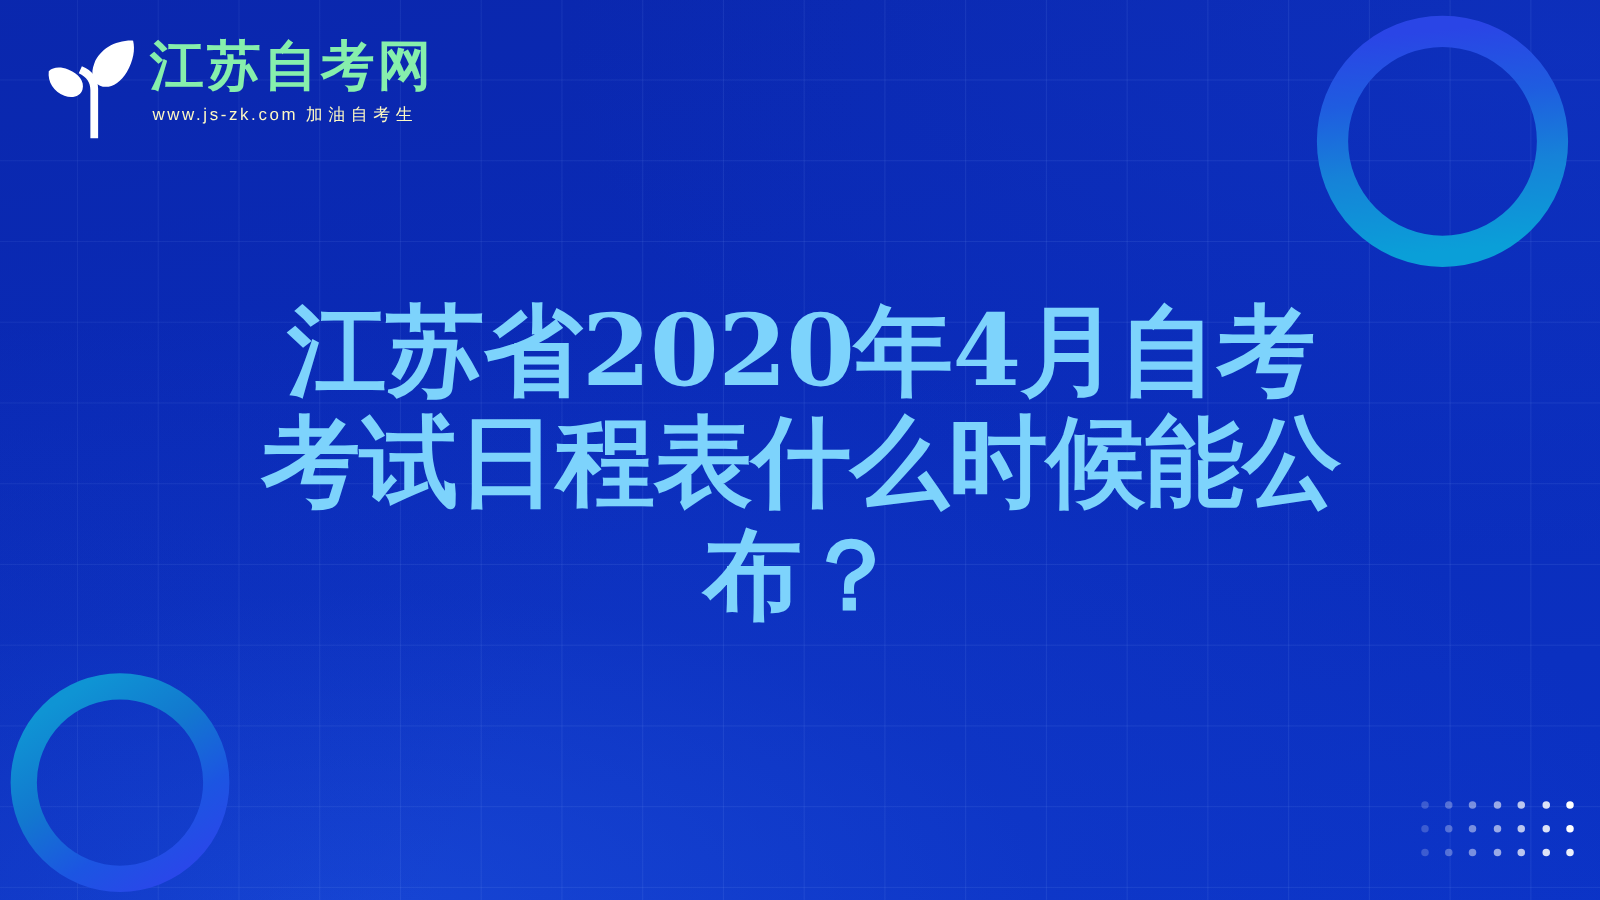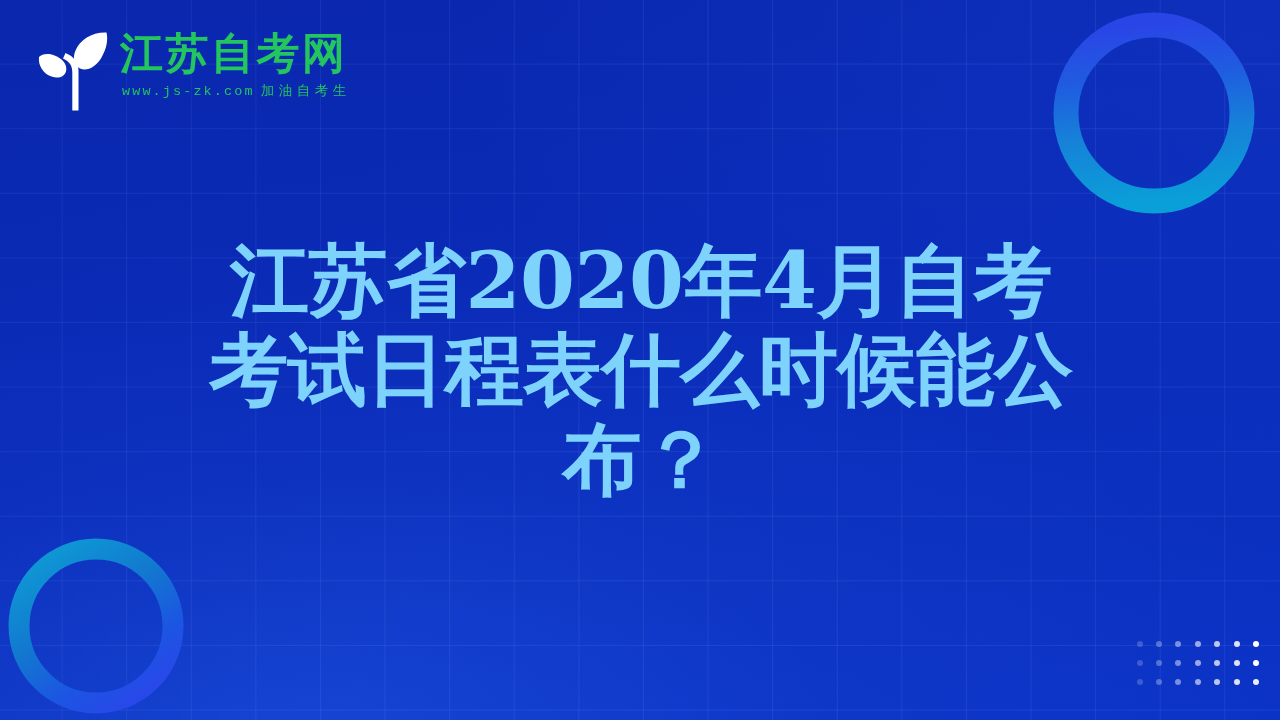--- a/index.html
+++ b/index.html
@@ -94,32 +94,32 @@
   }
   #logo-mark svg { display: block; }
 
   #logo-text {
     display: flex;
     flex-direction: column;
     justify-content: center;
     padding-top: 8px;
   }
   #logo-wordmark {
-    color: #22c55e;
+    color: #86efac;
     font-family: "DejaVu Sans", "Liberation Sans", sans-serif;
     font-size: 43px;
     font-weight: 700;
     line-height: 1;
     letter-spacing: 2.5px;
     white-space: nowrap;
   }
   #logo-tagline {
     margin-top: 10px;
-    color: #22c55e;
-    font-family: Liberation Mono, monospace;
+    color: #fef9c3;
+    font-family: Liberation Sans, sans-serif;
     font-size: 13.5px;
     font-weight: 400;
     line-height: 1;
     letter-spacing: 2.1px;
     white-space: nowrap;
     padding-left: 2px;
   }
   #logo-tagline .cn {
     letter-spacing: 4.5px;
     margin-left: 6px;

